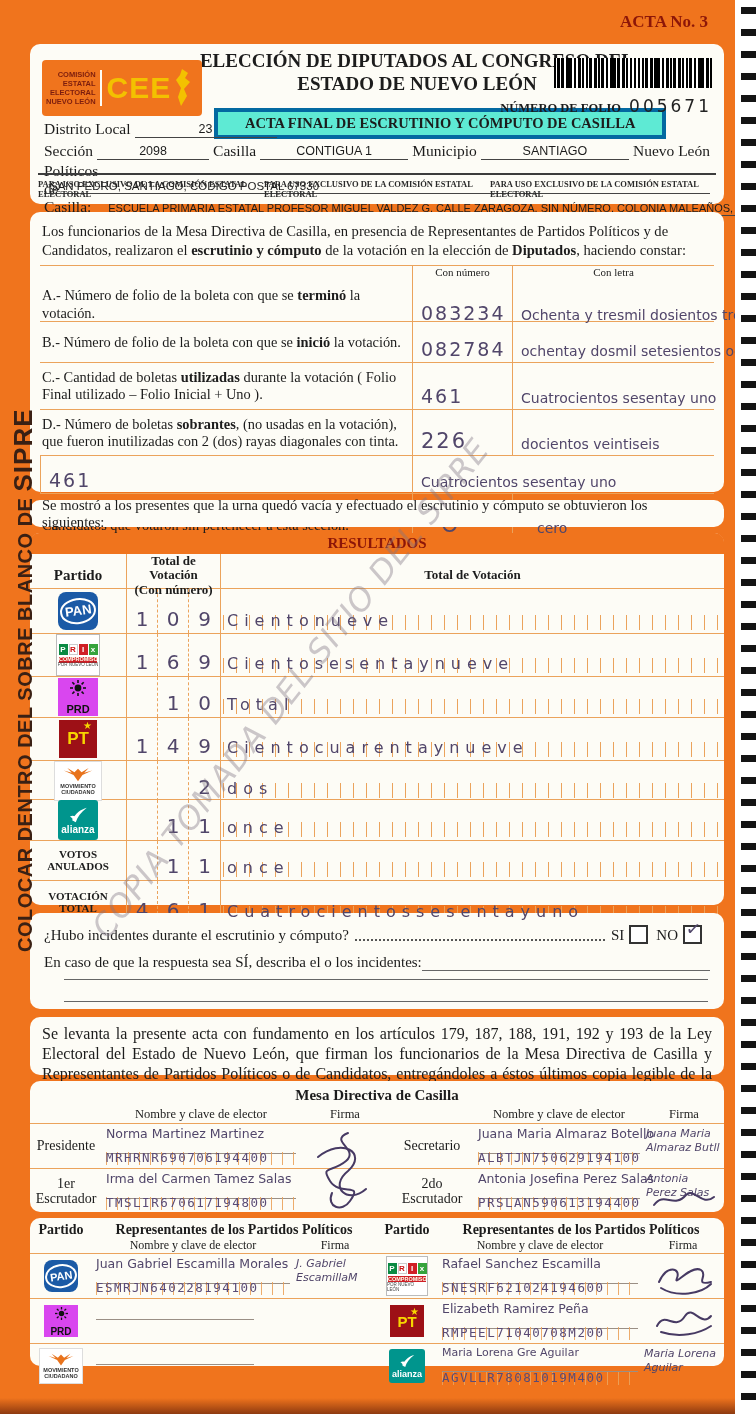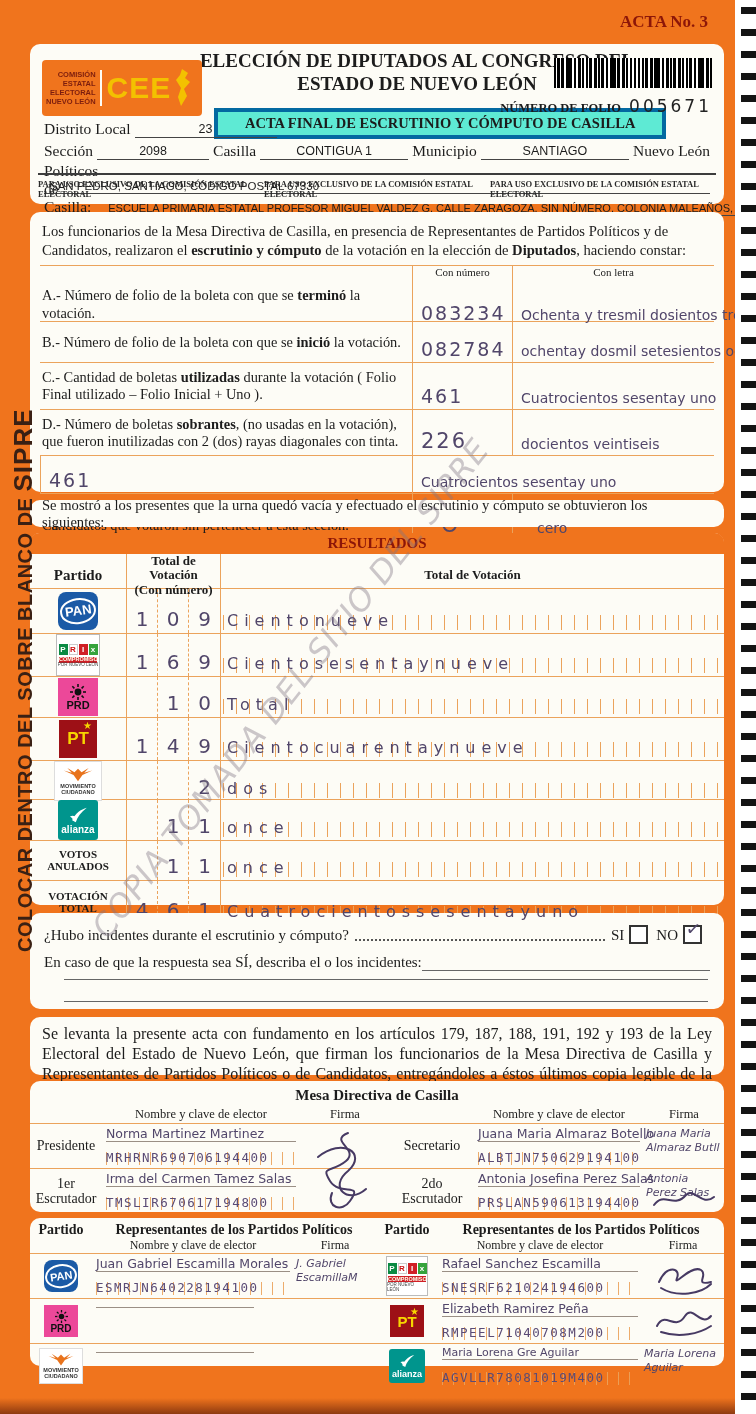--- a/index.html
+++ b/index.html
@@ -70,21 +70,21 @@
   .lg-pan{width:40px;height:38px;background:#1b5aa6;border-radius:8px;}
   .lg-pan i{font-style:normal;color:#fff;font-weight:bold;font-size:13px;font-family:"Liberation Sans",sans-serif;
         border:2px solid #fff;border-radius:50%;padding:4px 3px;transform:rotate(-8deg);}
   .lg-pri{width:42px;height:40px;background:#fff;border:1px solid #bbb;font-family:"Liberation Sans",sans-serif;}
   .pri-top{display:flex;gap:1px;margin-top:2px;}
   .pri-top b{width:9px;height:11px;font-size:8px;color:#fff;display:flex;align-items:center;justify-content:center;}
   .pri-g{background:#0b8a43;} .pri-w{background:#fff;color:#c11!important;border:1px solid #ccc;box-sizing:border-box;}
   .pri-r{background:#d01f26;} .pri-v{background:#35a33c;font-size:7px;}
   .pri-band{background:#d01f26;color:#ffe;font-size:5.5px;font-weight:bold;width:38px;text-align:center;margin-top:2px;}
   .pri-sub{font-size:4.5px;color:#444;}
-  .lg-prd{width:40px;height:38px;background:#ec4899;}
+  .lg-prd{width:40px;height:38px;background:#d946ef;justify-content:space-between;}
   .lg-prd svg{margin-top:2px;}
   .lg-prd b{font-size:11px;color:#111;font-family:"Liberation Sans",sans-serif;}
   .lg-pt{width:38px;height:38px;background:#9d1016;position:relative;}
   .lg-pt b{color:#f7d600;font-size:17px;font-family:"Liberation Sans",sans-serif;}
   .lg-pt .st{position:absolute;top:1px;right:5px;color:#f7d600;font-size:10px;}
   .lg-mc{width:46px;height:38px;background:#fff;border:1px solid #ddd;}
   .lg-mc b{font-size:5.5px;color:#333;font-family:"Liberation Sans",sans-serif;line-height:1.1;text-align:center;}
   .lg-al{width:40px;height:40px;background:#00958d;border-radius:3px;}
   .lg-al b{color:#fff;font-size:10px;font-family:"Liberation Sans",sans-serif;font-weight:bold;}
   
@@ -97,21 +97,21 @@
   .bline{position:absolute;left:34px;right:16px;border-bottom:1px solid #666;}
   
   .legal{font-size:16px;line-height:1.25;padding:7px 12px;text-align:justify;}
   
   .mtitle{text-align:center;font-weight:bold;font-size:15px;padding-top:6px;}
   .mgrid{display:grid;grid-template-columns:72px 198px 90px 84px 170px 80px;font-size:12.5px;}
   .mgrid .h{text-align:center;padding:3px 0 1px;}
   .mcell{border-top:1px solid #eba35c;position:relative;min-height:44px;}
   .role{display:flex;align-items:center;justify-content:center;text-align:center;font-size:14px;line-height:1.1;}
   .nm{position:absolute;left:4px;top:2px;right:4px;font-size:12.5px;white-space:nowrap;
-      border-bottom:1px solid #9a8f85;padding-bottom:0px;overflow:visible;}
+      border-bottom:1px solid #9a8f85;padding-bottom:12px;overflow:visible;}
   .cv{position:absolute;left:4px;bottom:3px;right:4px;font-size:12.5px;letter-spacing:1.5px;white-space:nowrap;
       font-family:"DejaVu Sans Mono",monospace;color:#5a4b76;
       background:repeating-linear-gradient(90deg,rgba(235,163,92,.9) 0 1px,transparent 1px 11px) left bottom/100% 13px no-repeat;}
   .fsig{position:absolute;inset:0;overflow:visible;}
   .ftxt{font-size:11px;line-height:1.25;padding:3px 2px;font-style:italic;}
   .rep-h1{display:grid;grid-template-columns:62px 284px 62px 286px;font-weight:bold;font-size:14px;text-align:center;
       padding-top:4px;}
   .rep-h2{display:grid;grid-template-columns:62px 202px 82px 62px 204px 82px;font-size:12px;text-align:center;}
   .rgrid{display:grid;grid-template-columns:62px 202px 82px 62px 204px 82px;}
   .rcell{border-top:1px solid #eba35c;position:relative;min-height:44px;display:flex;align-items:center;justify-content:center;}

